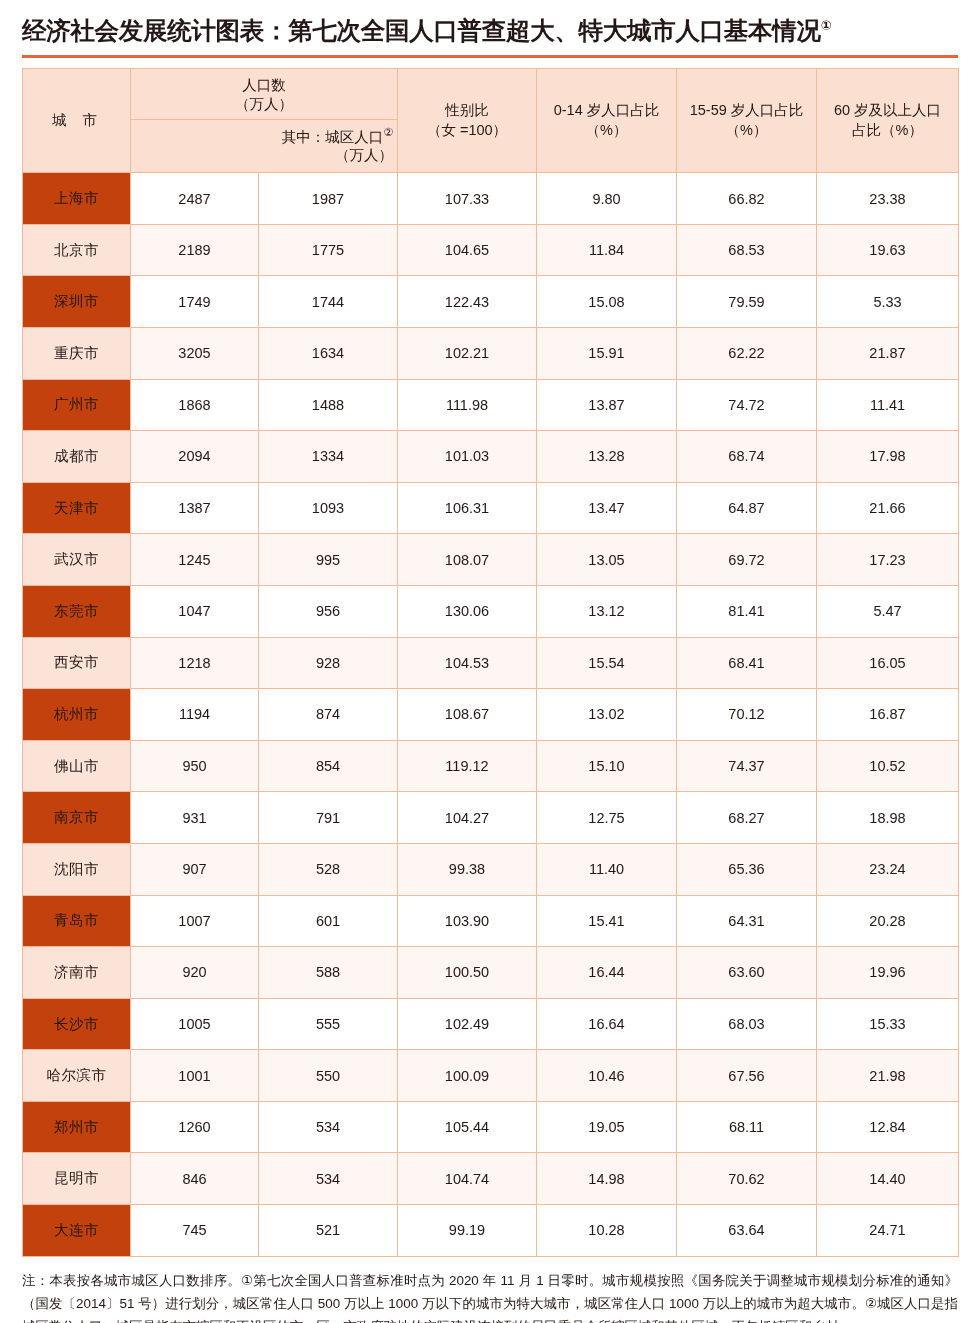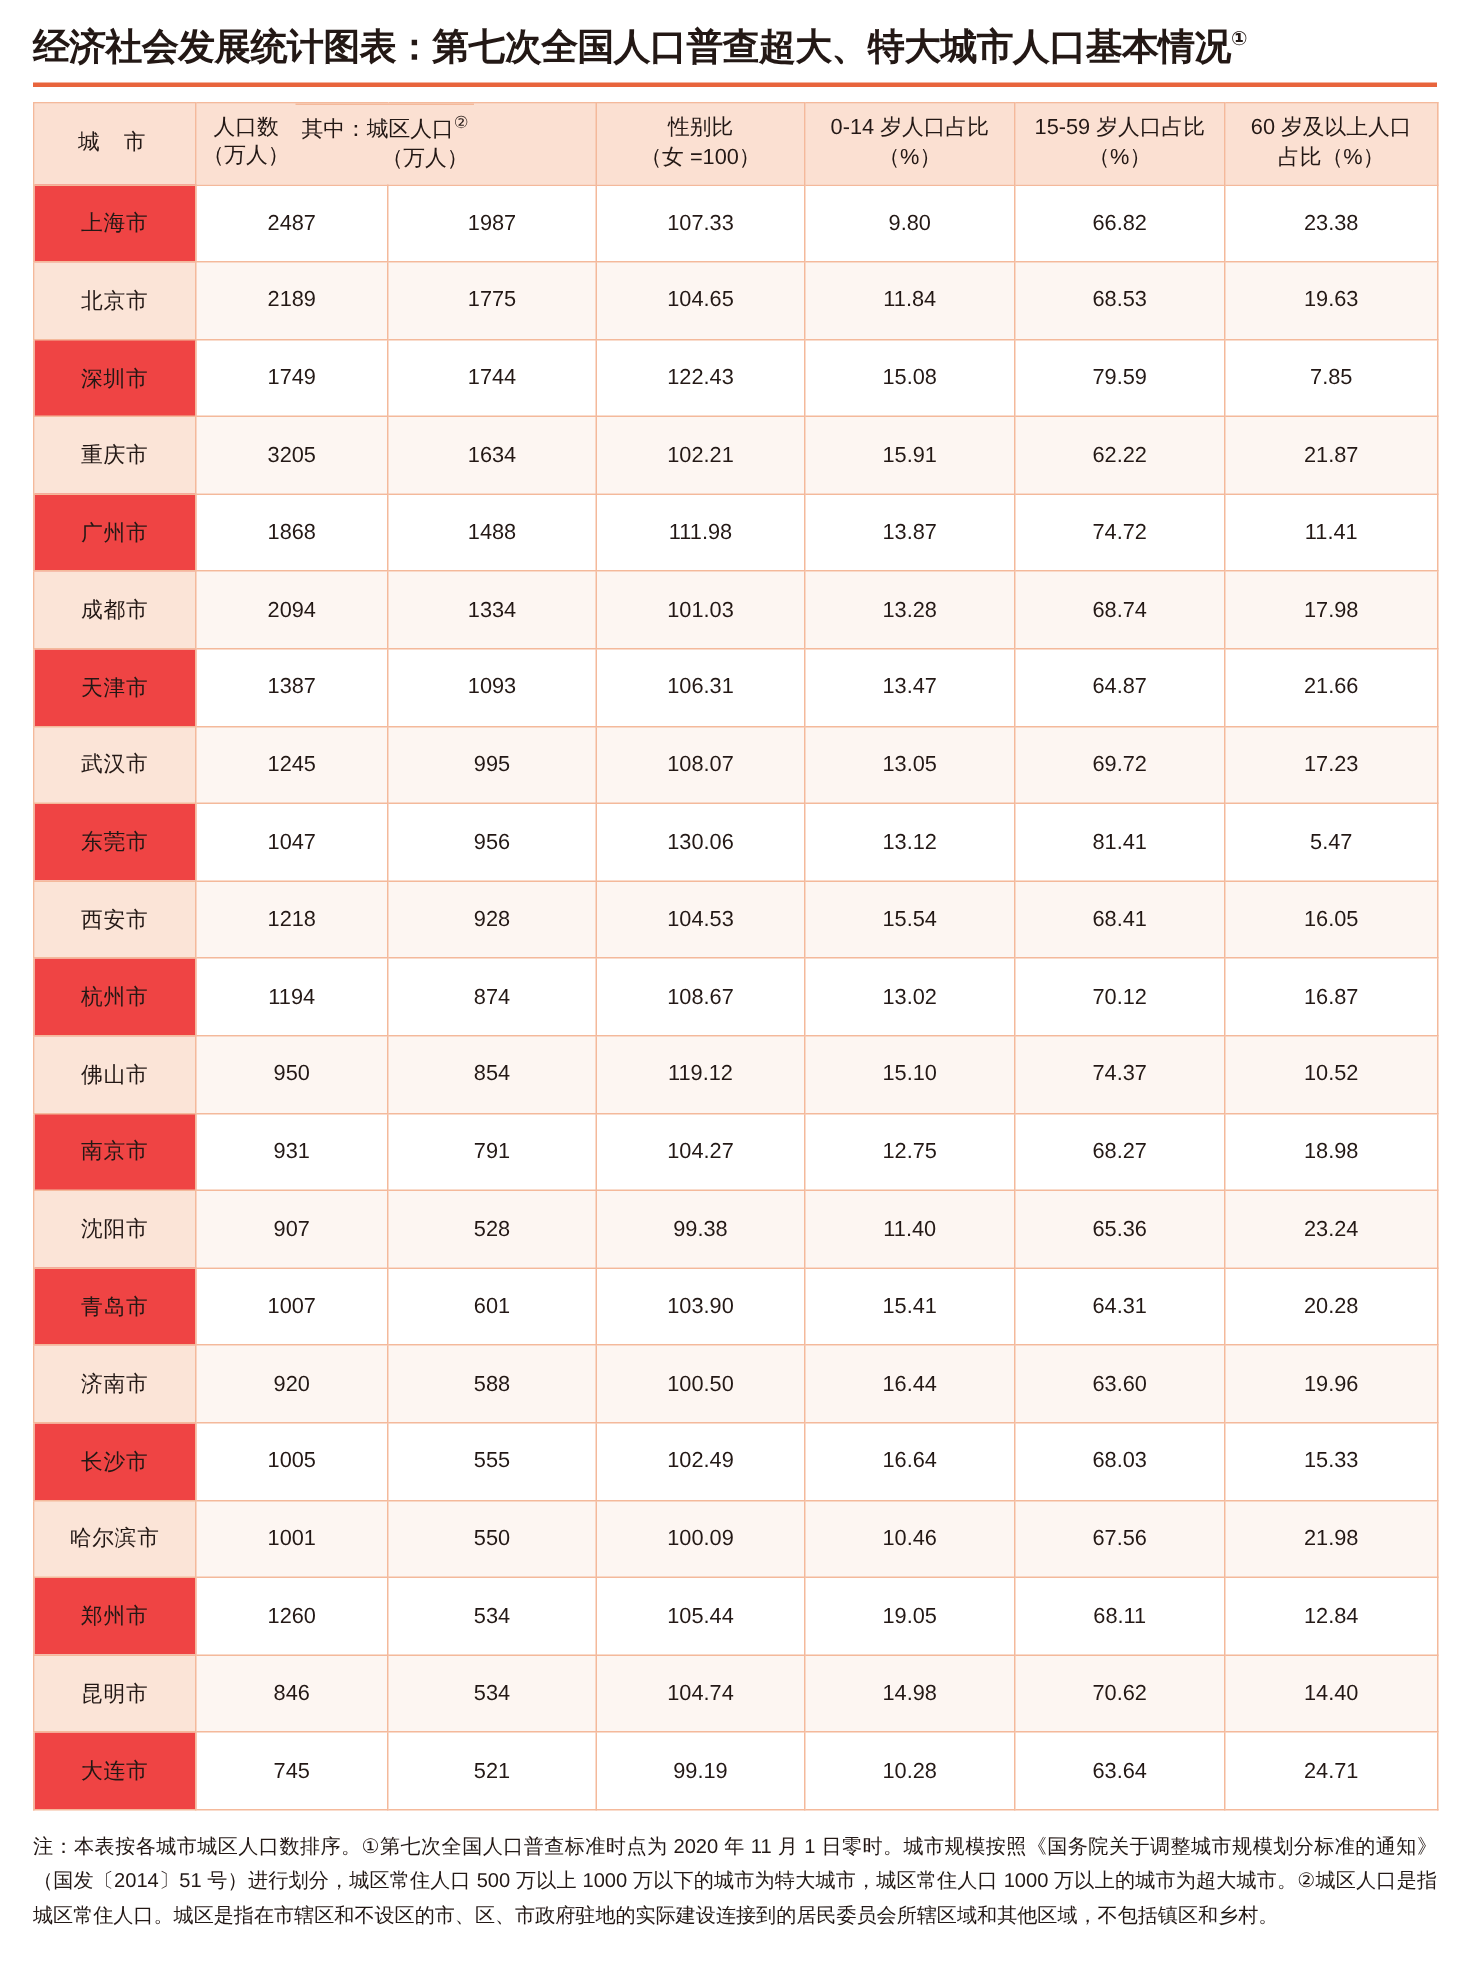--- a/index.html
+++ b/index.html
@@ -68,20 +68,21 @@
   thead th.city {
     letter-spacing: 6px;
     padding-left: 6px;
   }
   thead th.pop-outer {
     padding: 0;
     border-bottom: 1px solid #f4b99b;
   }
   .pop-wrap {
     display: flex;
+    flex-direction: column;
     height: 100%;
   }
   .pop-top {
     padding: 7px 4px 5px 4px;
     text-align: center;
     line-height: 1.3;
   }
   .pop-sub {
     border-top: 1px solid #f4b99b;
     text-align: right;
@@ -95,21 +96,21 @@
   tbody td {
     border: 1px solid #f4b99b;
     font-size: 14.5px;
     text-align: center;
     vertical-align: middle;
     height: 48.6px;
     color: #231815;
     background: #ffffff;
   }
   tbody td.cityname {
-    background: #ef4444;
+    background: #c2410c;
     letter-spacing: 0.5px;
   }
   tbody tr:nth-child(even) td {
     background: #fdf6f2;
   }
   tbody tr:nth-child(even) td.cityname {
     background: #fbe4d7;
   }
   .note {
     margin-top: 12px;
@@ -190,21 +191,21 @@
           <td>68.53</td>
           <td>19.63</td>
         </tr>
       <tr>
           <td class="cityname">深圳市</td>
           <td>1749</td>
           <td>1744</td>
           <td>122.43</td>
           <td>15.08</td>
           <td>79.59</td>
-          <td>7.85</td>
+          <td>5.33</td>
         </tr>
       <tr>
           <td class="cityname">重庆市</td>
           <td>3205</td>
           <td>1634</td>
           <td>102.21</td>
           <td>15.91</td>
           <td>62.22</td>
           <td>21.87</td>
         </tr>

